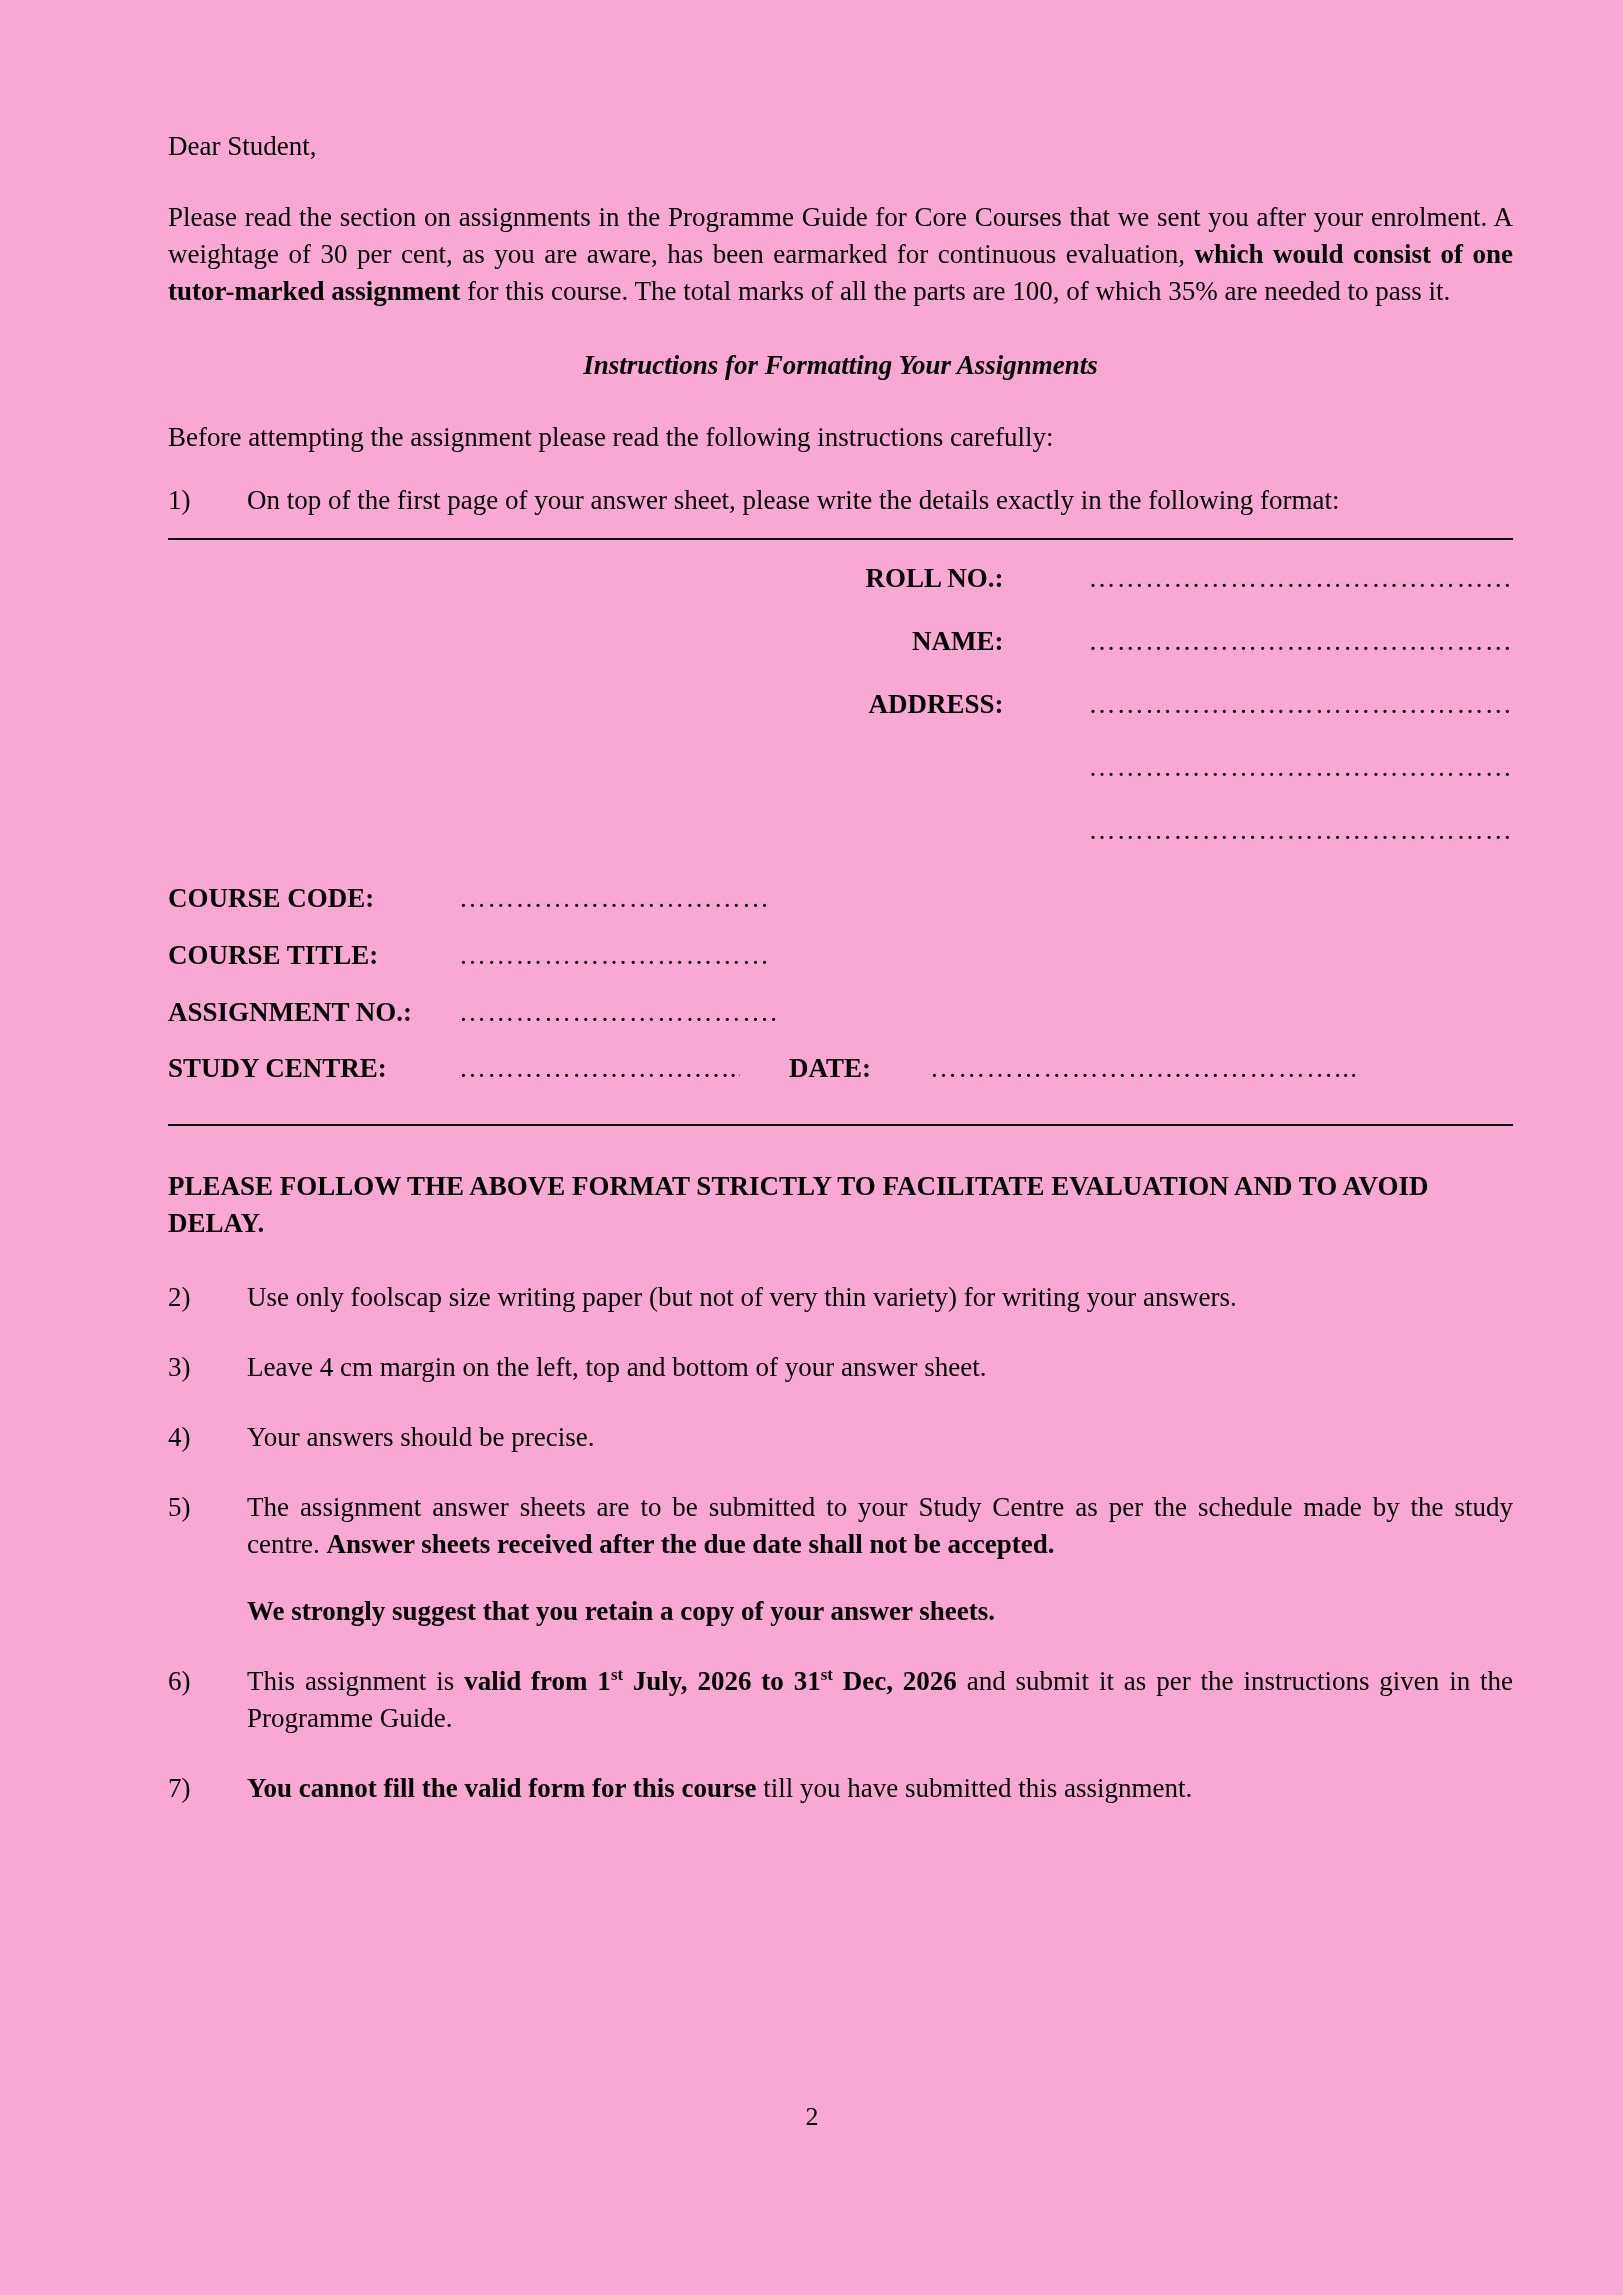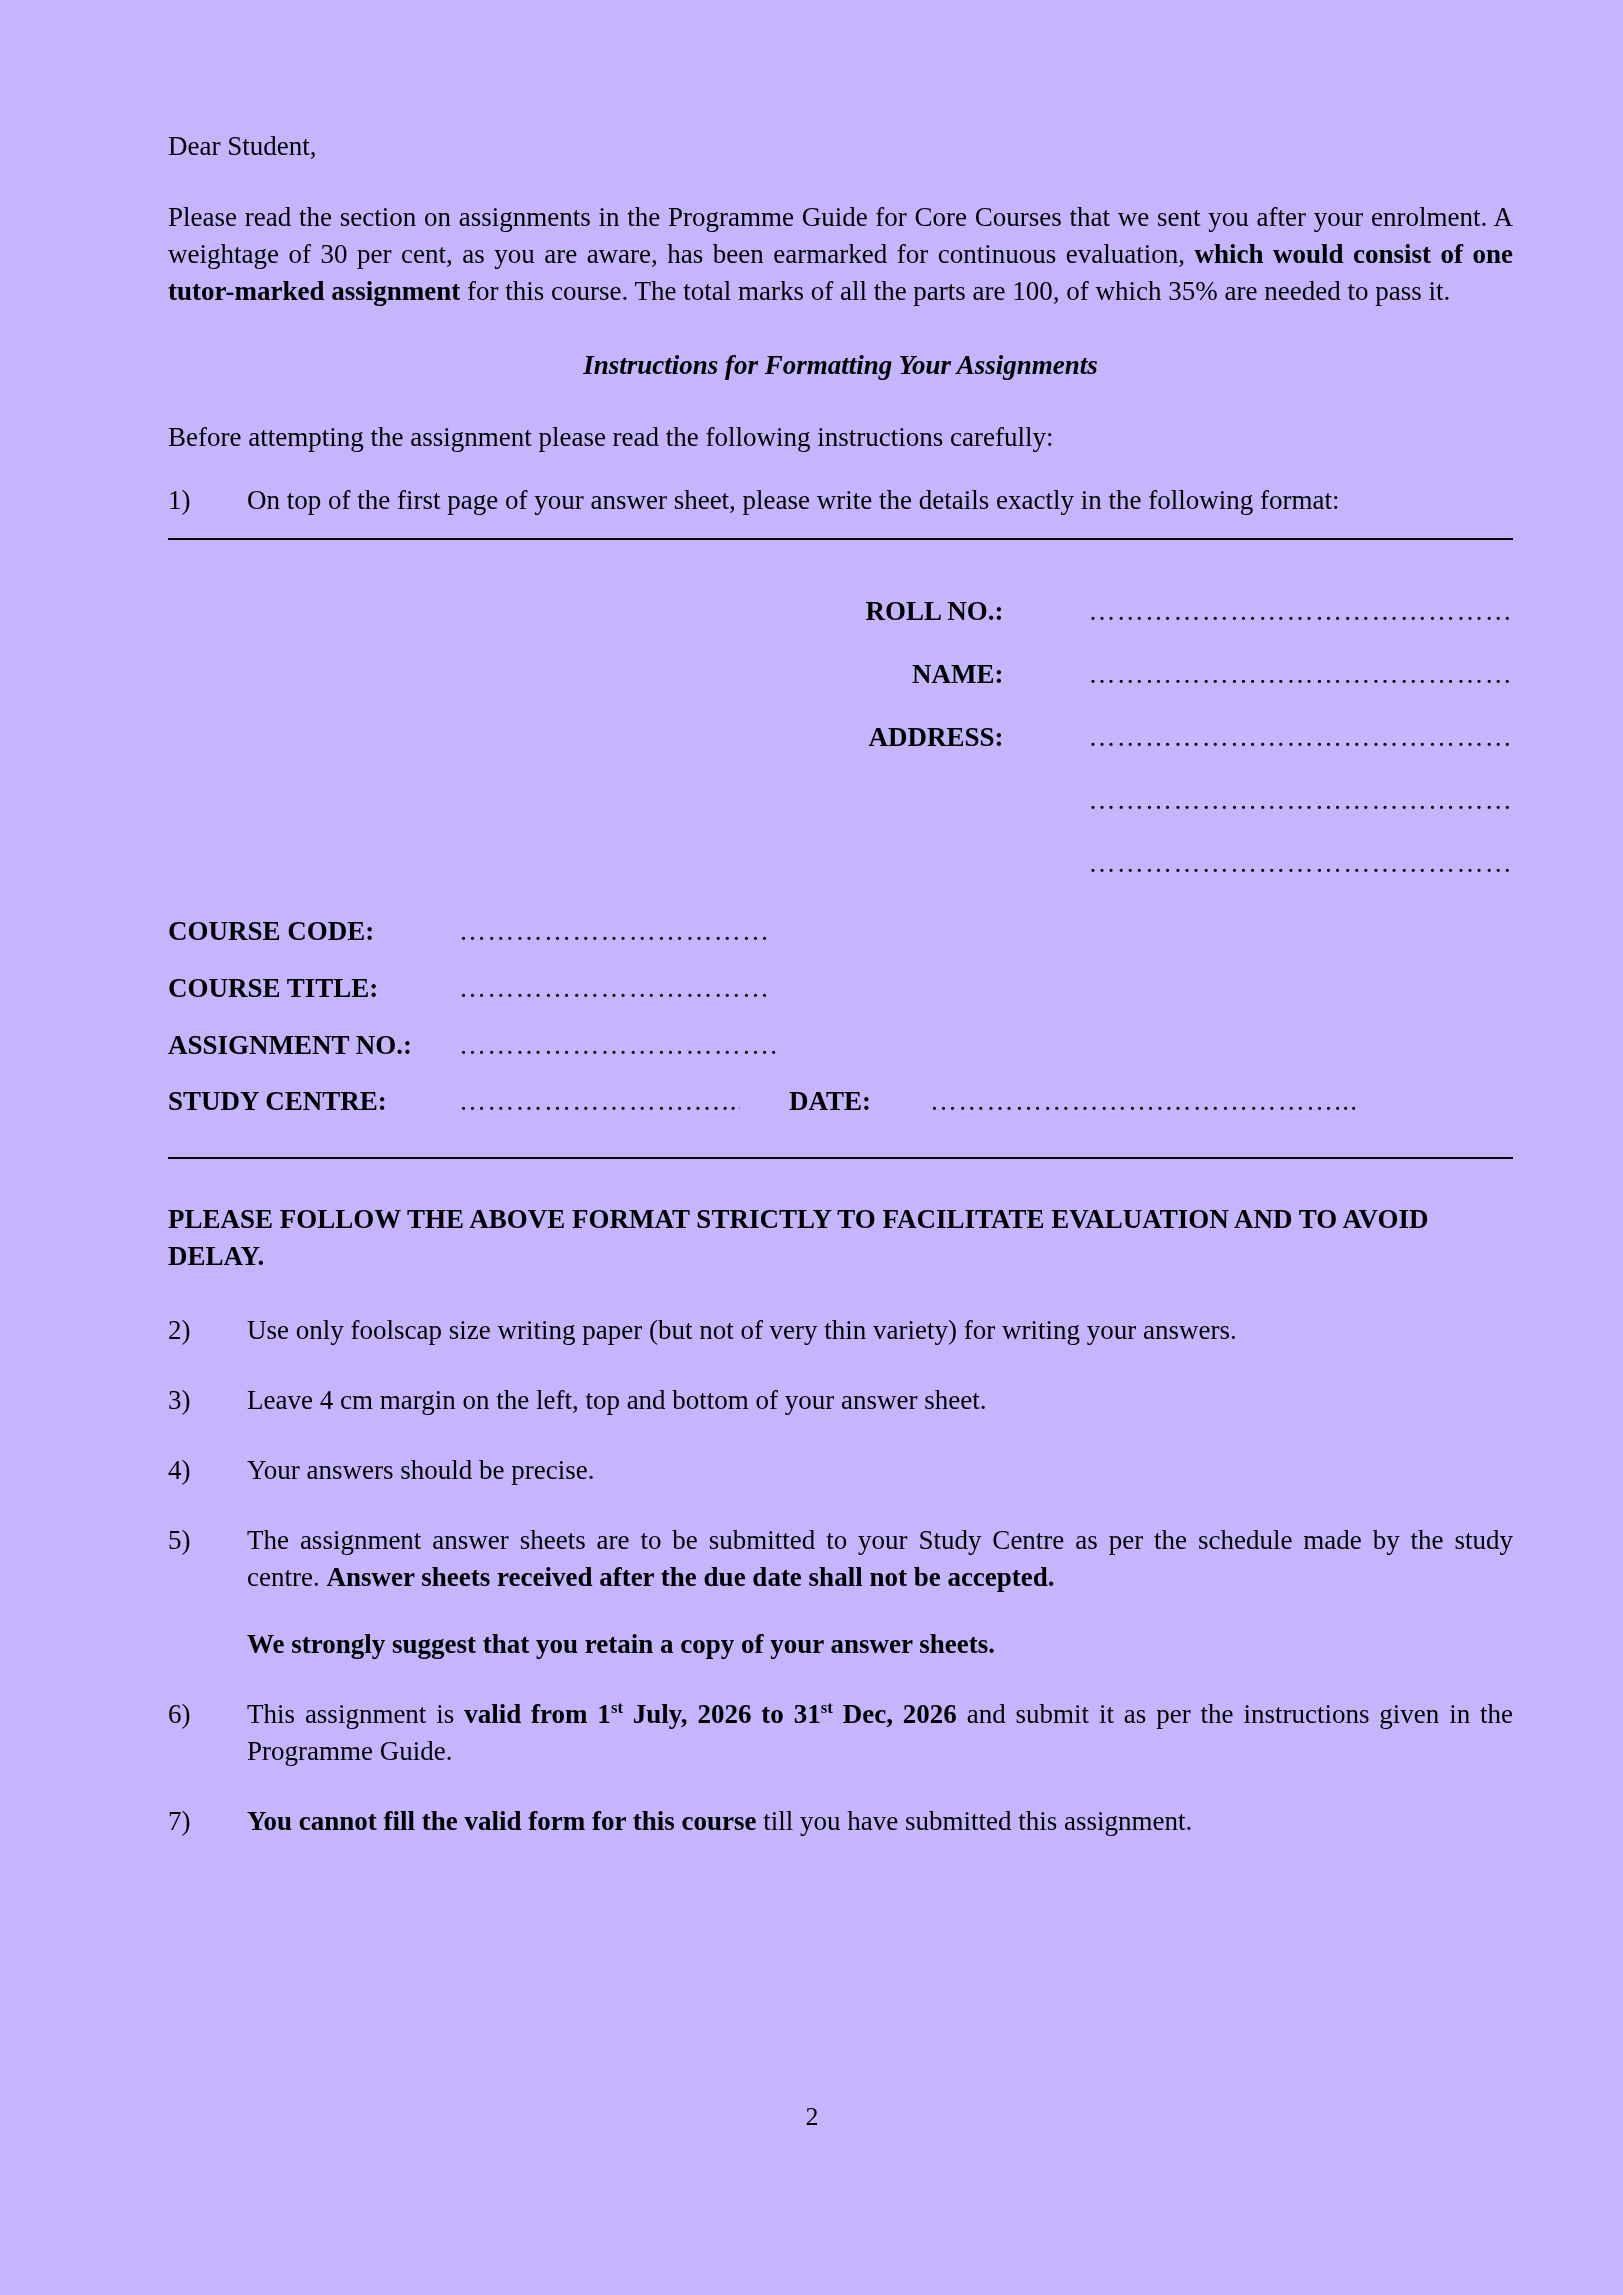--- a/index.html
+++ b/index.html
@@ -9,21 +9,21 @@
     background: #ffffff;
   }
   body {
     font-family: "Liberation Serif", "DejaVu Serif", serif;
     color: #000000;
   }
   .page {
     position: relative;
     width: 1624px;
     height: 2295px;
-    background: #c4b5fd;
+    background: #f9a8d4;
     box-sizing: border-box;
     padding: 0;
     overflow: hidden;
   }
   .content {
     position: absolute;
     left: 168px;
     top: 128px;
     width: 1345px;
   }
@@ -90,21 +90,21 @@
     font-size: 0.62em;
     vertical-align: super;
     line-height: 0;
   }
 
   
   .form-block {
     margin-top: 19.6px;
     border-top: 2.6px solid #000;
     border-bottom: 2.6px solid #000;
-    padding: 53px 0 37px 0;
+    padding: 20px 0 37px 0;
   }
   .form-right-rows {
     text-align: right;
   }
   .frow {
     display: flex;
     justify-content: flex-end;
     align-items: baseline;
     font-size: 27px;
     line-height: 1.37;

